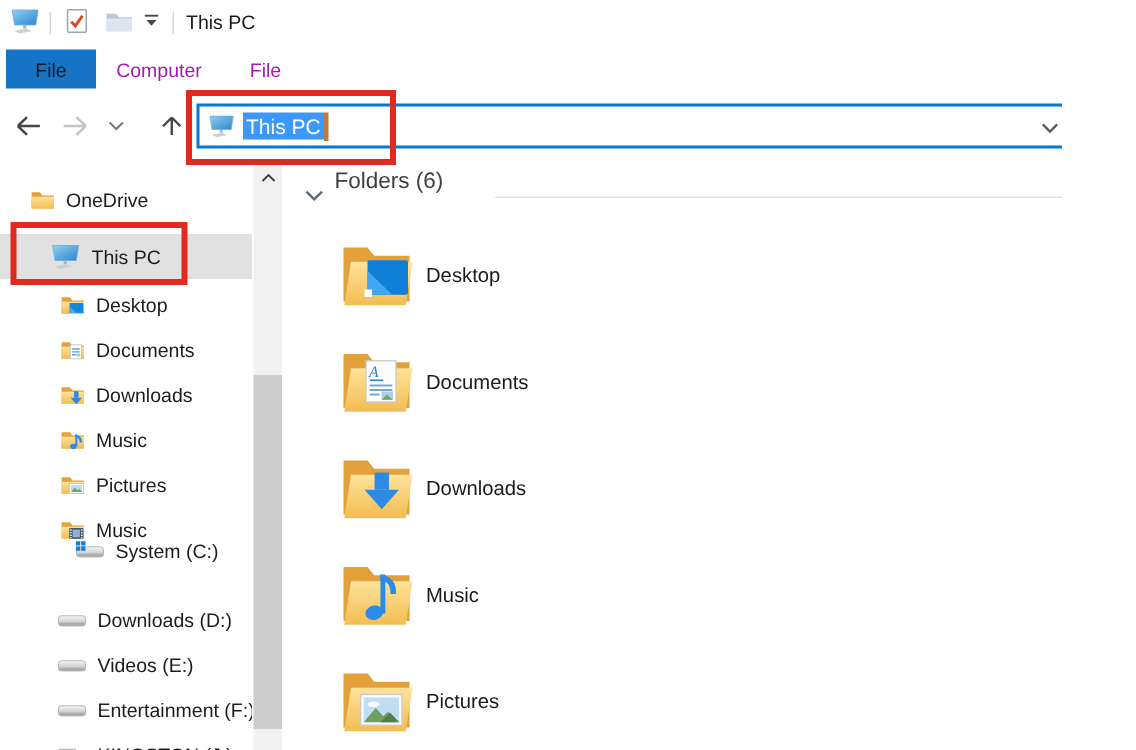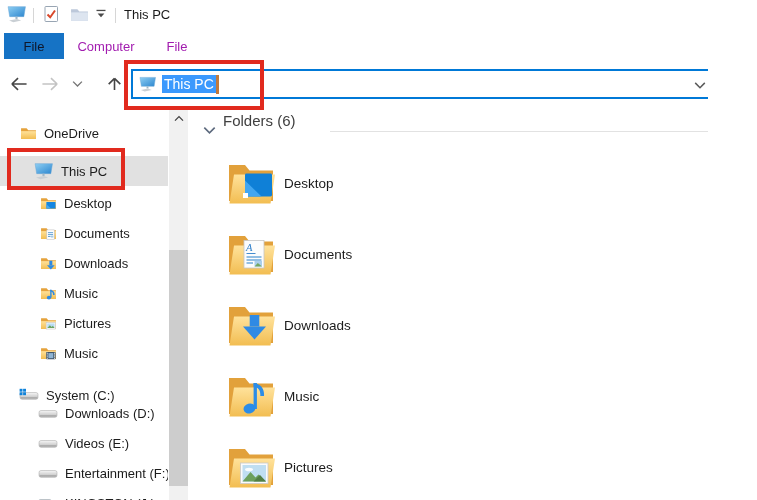--- a/index.html
+++ b/index.html
@@ -327,21 +327,21 @@
           <use href="#s-fd-pics"></use>
         </svg>
     <span class="slabel">Pictures</span>
   </div>
   <div class="srow" style="top:338px;padding-left:40px">
     <svg style="width:17px;height:17px;flex:none">
           <use href="#s-fd-videos"></use>
         </svg>
     <span class="slabel">Music</span>
   </div>
-  <div class="srow" style="top:380px;padding-left:19px">
+  <div class="srow" style="top:352px;padding-left:50px">
     <svg style="width:20px;height:14px;flex:none">
           <use href="#s-drive-win"></use>
         </svg>
     <span class="slabel">System (C:)</span>
   </div>
   <div class="srow" style="top:398px;padding-left:38px">
     <svg style="width:20px;height:14px;flex:none">
           <use href="#s-drive"></use>
         </svg>
     <span class="slabel">Downloads (D:)</span>

